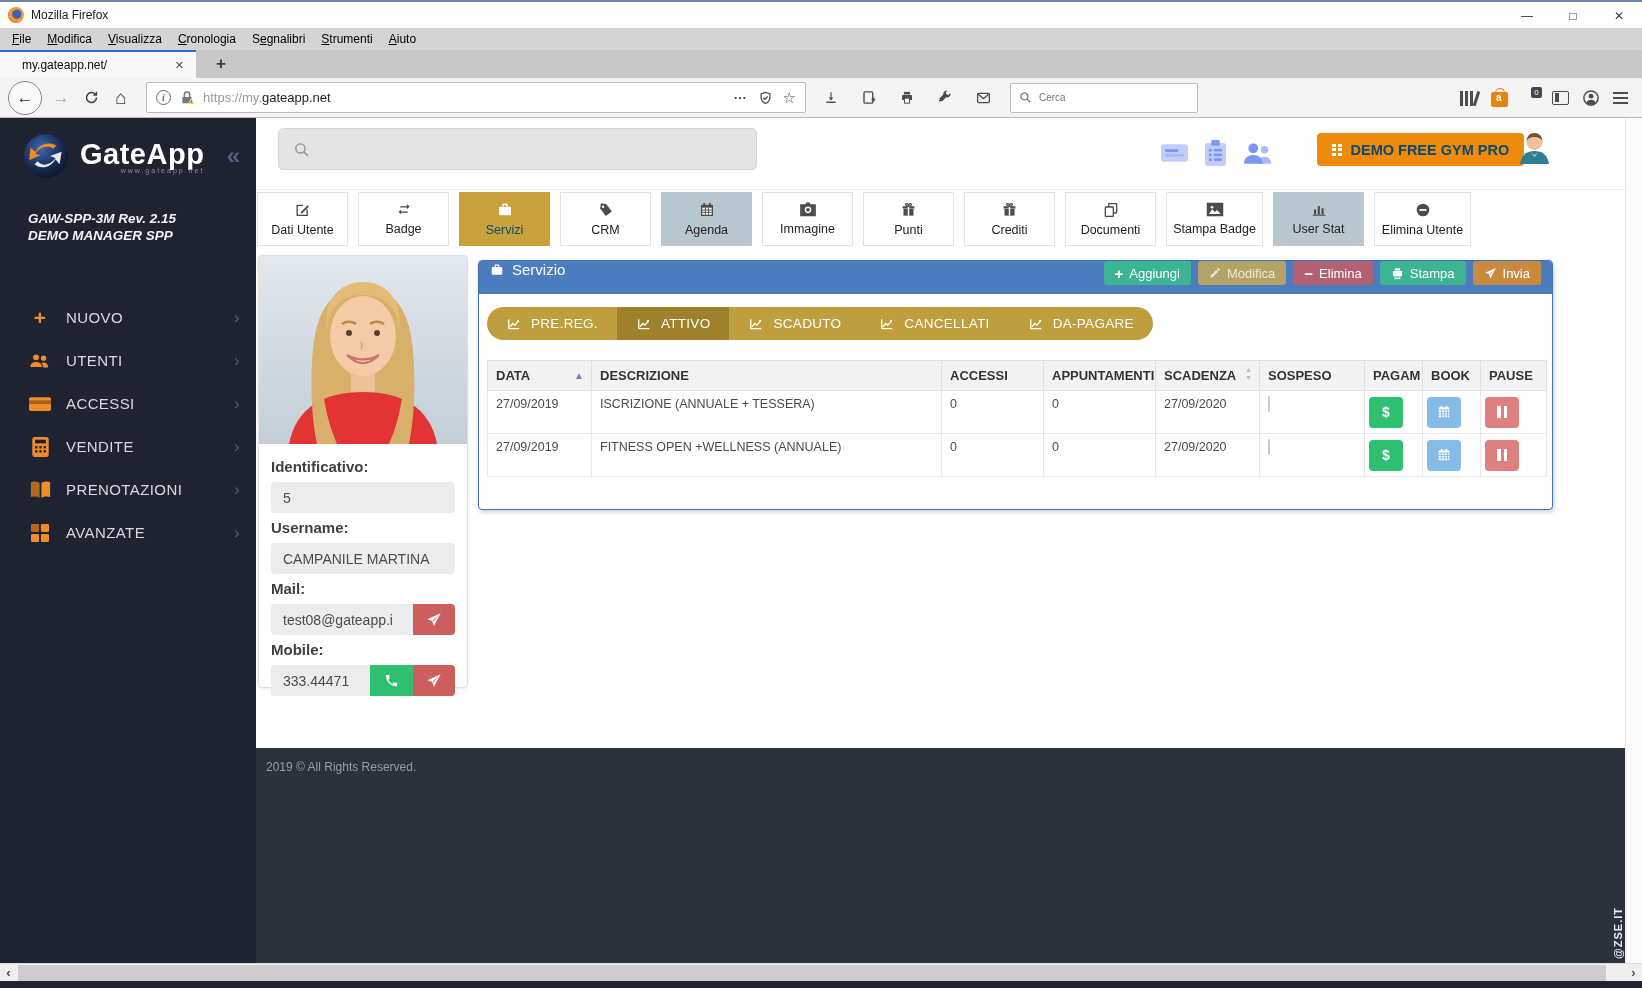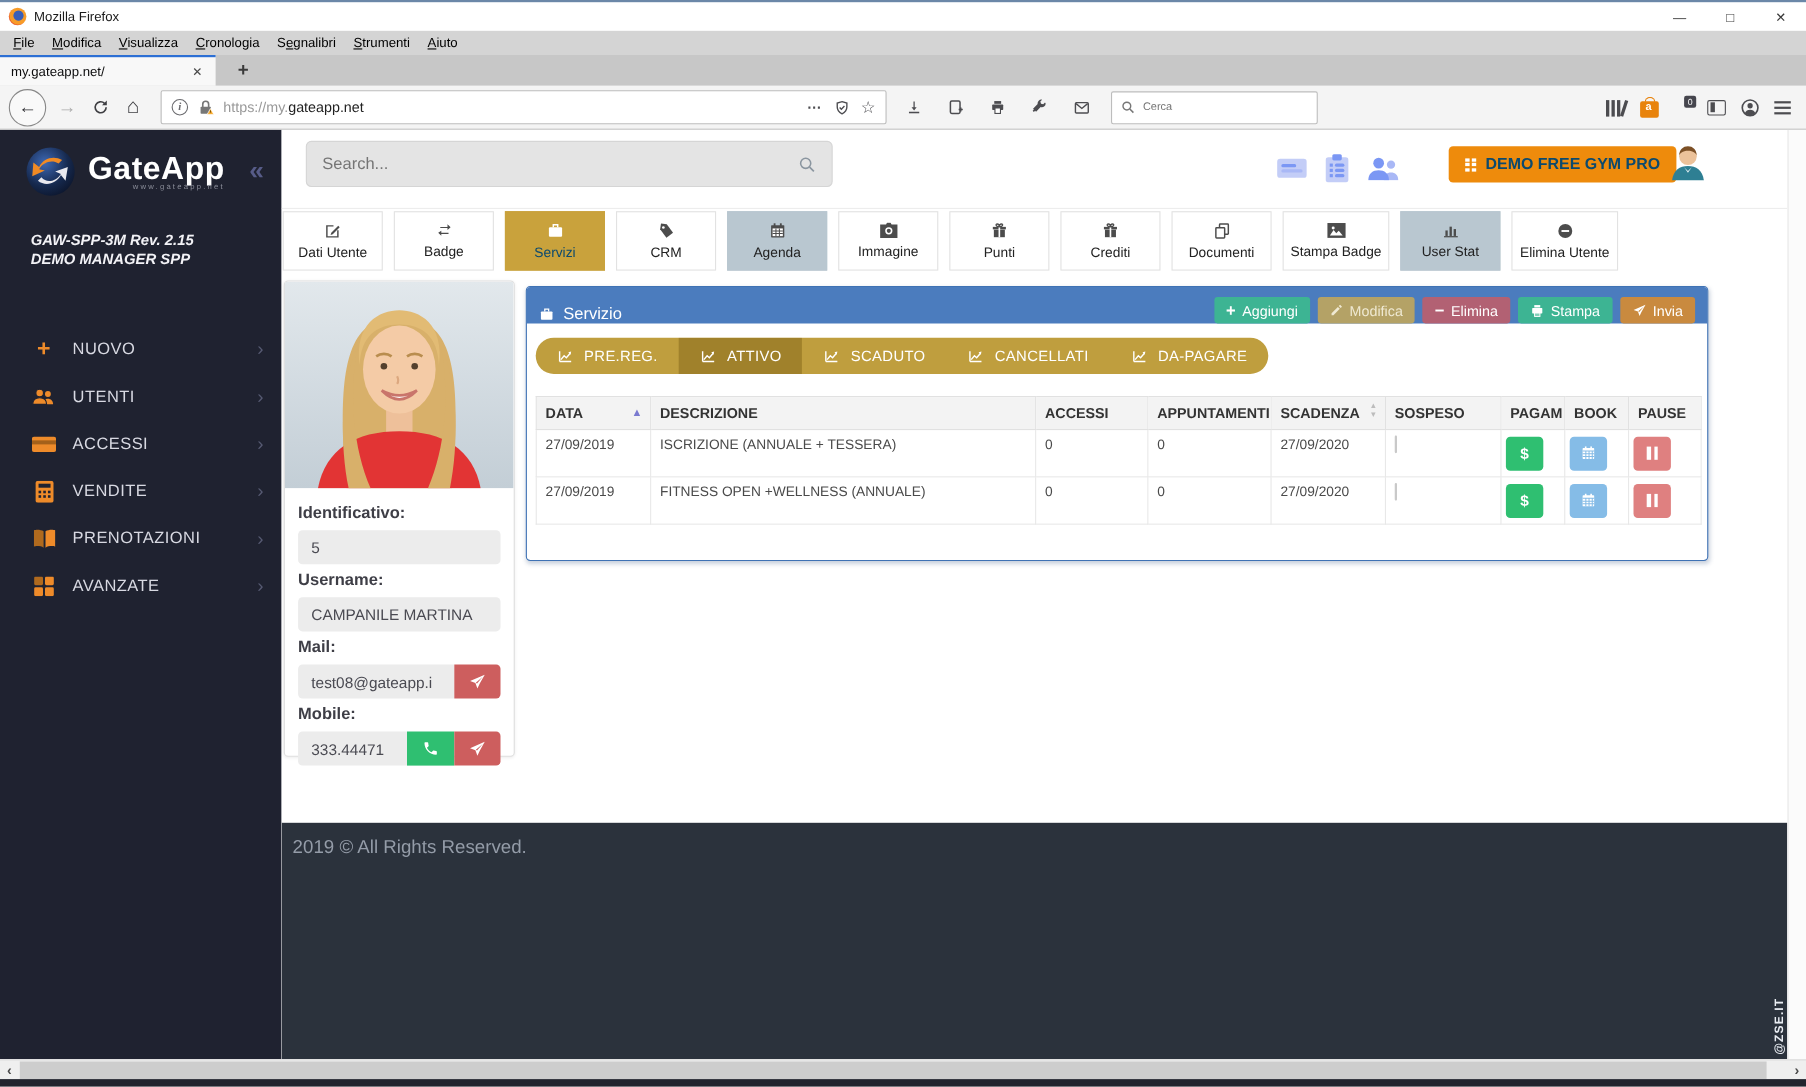--- a/index.html
+++ b/index.html
@@ -12,21 +12,21 @@
   .fx-logo{width:16px;height:16px;border-radius:50%;background:radial-gradient(circle at 55% 45%,#3a5fb8 0 34%,#f79b28 40% 62%,#e8552d 70% 100%)}
   .win-title{font-size:12px;color:#1a1a1a}
   .win-controls{position:absolute;right:0;top:0;display:flex;height:27px}
   .win-btn{width:46px;height:27px;display:flex;align-items:center;justify-content:center;color:#3a3a3a;font-size:12px}
 
   .menubar{position:absolute;left:0;top:28px;width:1642px;height:22px;background:#d4d4d4;display:flex;align-items:center;padding-left:4px}
   .mn{padding:0 8px;font-size:12px;color:#000}
   .mn .u{text-decoration:underline}
 
   .tabbar{position:absolute;left:0;top:50px;width:1642px;height:28px;background:#c7c7c7}
-  .tab{position:absolute;left:0;top:0;width:196px;height:28px;background:#f8f8f8;border-top:2px solid #2c6fd4;display:flex;align-items:center;padding:0 8px 0 10px}
+  .tab{position:absolute;left:0;top:0;width:196px;height:28px;background:#f8f8f8;border-top:2px solid #2c6fd4;display:flex;align-items:center;padding:0 8px 0 22px}
   .tab-title{font-size:12px;color:#0c0c0d;flex:1;white-space:nowrap;overflow:hidden}
   .tab-close{color:#4a4a4a;font-size:11px;padding:2px 4px}
   .newtab-btn{position:absolute;left:206px;top:0;width:30px;height:28px;display:flex;align-items:center;justify-content:center;color:#3a3a3a;font-size:17px;font-weight:bold}
 
   .navbar{position:absolute;left:0;top:78px;width:1642px;height:40px;background:#f4f4f4;border-bottom:1px solid #b9b9b9;display:flex;align-items:center;padding:0 8px}
   .nav-ic{width:30px;height:30px;display:flex;align-items:center;justify-content:center;color:#3e3e42;font-size:17px}
   .back-wrap{width:34px;height:34px;border:1px solid #888;border-radius:50%;background:#f9f9f9;display:flex;align-items:center;justify-content:center;color:#2e2e32;font-size:17px;margin-right:4px}
   .fwd{color:#ababab}
   .urlbar{width:660px;height:31px;background:#fff;border:1px solid #bdbdbd;border-radius:2px;display:flex;align-items:center;padding:0 9px;margin-left:10px;gap:8px}
   .info-ic{width:15px;height:15px;border:1.4px solid #6a6a6e;border-radius:50%;color:#6a6a6e;font-size:10px;font-style:italic;font-weight:bold;display:flex;align-items:center;justify-content:center;font-family:"Liberation Serif",serif}
@@ -95,21 +95,21 @@
   .pc-body{padding:8px 12px 0}
   .pc-label{font-size:15px;font-weight:bold;color:#3e3e46;margin:6px 0 7px}
   .pc-field{height:31px;background:#ececec;border-radius:4px;display:flex;align-items:center;padding:0 12px;font-size:14px;color:#4a4a52;white-space:nowrap;overflow:hidden}
   .pc-row{display:flex;height:31px}
   .pc-row .pc-field{flex:1;border-radius:4px 0 0 4px;min-width:0}
   .btn-call{width:43px;background:#2fbf71;display:flex;align-items:center;justify-content:center;cursor:pointer}
   .btn-send{width:42px;background:#cd5e5e;border-radius:0 4px 4px 0;display:flex;align-items:center;justify-content:center;cursor:pointer}
 
   
   .panel{position:absolute;left:222px;top:142px;width:1075px;height:250px;background:#fff;border:1px solid #3f72b4;border-radius:4px;box-shadow:1px 2px 4px rgba(40,70,120,.25)}
-  .panel-hd{height:33px;background:#4b7cbe;border-radius:3px 3px 0 0;display:flex;align-items:flex-end;padding:0 11px;color:#fff}
+  .panel-hd{height:33px;background:#4b7cbe;border-radius:3px 3px 0 0;display:flex;align-items:flex-start;padding:0 11px;color:#fff}
   .panel-title{font-size:15px;display:flex;align-items:center;gap:8px}
   .panel-actions{margin-left:auto;display:flex;gap:7px}
   .pbtn{height:24px;border-radius:3px;color:#fff;font-size:13px;display:flex;align-items:center;gap:6px;padding:0 11px;cursor:pointer}
   .pbtn .plus-g{font-size:15px;font-weight:bold;line-height:1}
   .teal{background:#3db493}.khaki{background:#b4a266;color:#efe9d2}.rose{background:#b26173}.amber{background:#c98a3f}
 
   .filters{margin:13px 0 0 8px;display:inline-flex;background:#bf9e3e;border-radius:17px;height:33px;overflow:hidden}
   .ftab{display:flex;align-items:center;gap:9px;padding:0 19px;color:#fff;font-size:13.5px;letter-spacing:.3px;cursor:pointer}
   .ftab.active{background:#a0812b}
   .ftab svg{color:#fff}
@@ -121,21 +121,21 @@
   .sort-asc{color:#7a7ad0;font-size:10px;position:absolute;right:7px;top:9px}
   .sort-du{position:absolute;right:7px;top:5px;display:flex;flex-direction:column;color:#bcbcbc;font-size:7px;line-height:8px}
   .abtn{width:34px;height:31px;border-radius:4px;display:flex;align-items:center;justify-content:center;color:#fff;font-size:14px;font-weight:bold;cursor:pointer}
   .green{background:#2fbf71}.lblue{background:#85bce7}.sred{background:#df8080}
   .checkbox{width:15px;height:15px;background:#f0f0f0;border:1px solid #c9c9c9;border-radius:2px;margin-top:2px}
   .pausebars{display:flex;gap:3px}
   .pausebars i{display:block;width:3.5px;height:12px;background:#fff}
 
   
   .pfooter{position:absolute;left:0;top:630px;width:1369px;height:215px;background:#2b323c}
-  .copyright{position:absolute;left:10px;top:12px;color:#949ca8;font-size:17px}
+  .copyright{position:absolute;left:10px;top:12px;color:#949ca8;font-size:12px}
   .brand-vert{position:absolute;right:1px;bottom:4px;color:#e9edf3;font-size:11px;font-weight:bold;letter-spacing:1px;writing-mode:vertical-rl;transform:rotate(180deg)}
 
   
   .hscroll{position:absolute;left:0;top:963px;width:1642px;height:18px;background:#efefef;border-top:1px solid #dadada}
   .hs-arrow{position:absolute;top:0;width:17px;height:17px;display:flex;align-items:center;justify-content:center;color:#4a4a4a;font-size:13px;font-weight:bold}
   .hs-thumb{position:absolute;left:18px;top:1px;width:1588px;height:16px;background:#cdcdcd}
   .bottomstrip{position:absolute;left:0;top:981px;width:1642px;height:7px;background:#22242e}
 </style>
 </head>
 <body>
@@ -360,21 +360,20 @@
         </span>
         <span>AVANZATE</span>
         <span class="mi-chev">›</span>
       </div>
     </div>
   </div>
 
   <div class="smain">
 
     <div class="app-search">
-      <input type="text" placeholder="Search..." style="">
       <svg width="17" height="17" viewBox="0 0 24 24">
           <circle cx="10.5" cy="10.5" r="6.5" fill="none" stroke="#8b96a0" stroke-width="2"></circle>
           <path stroke="#8b96a0" stroke-width="2.2" d="M15.5 15.5l5.5 5.5"></path>
         </svg>
     </div>
 
     <div class="hdr-icons">
       <svg width="27" height="20" viewBox="0 0 28 20">
           <rect x="0" y="1" width="28" height="18" rx="3" fill="#c3cdf7"></rect>
           <rect x="4" y="6" width="14" height="3" rx="1.5" fill="#7b97f4"></rect>

